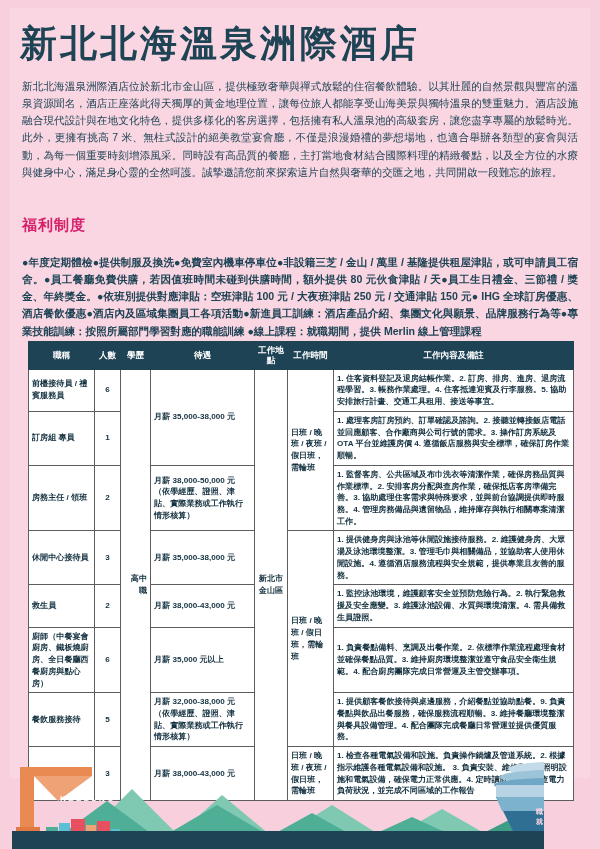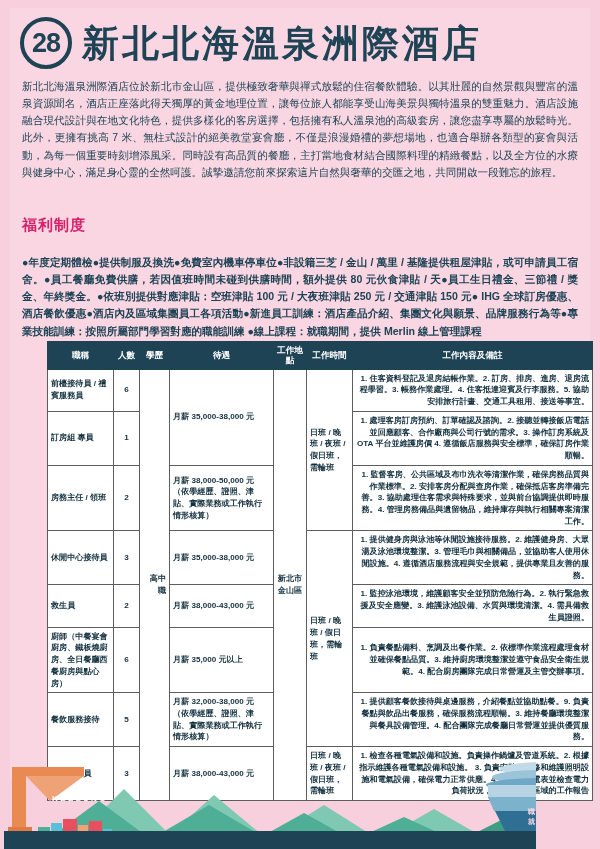--- a/index.html
+++ b/index.html
@@ -84,21 +84,20 @@
   
   #jobs-table {
     position: absolute;
     left: 28px; top: 341px;
     width: 546px;
     border-collapse: collapse;
     table-layout: fixed;
     background: #ffffff;
     font-size: 8.1px;
     color: #13303f;
-    margin-left: 19px;
   }
   #jobs-table th {
     background: #1d4355;
     color: #ffffff;
     font-weight: bold;
     font-size: 8.6px;
     padding: 3px 1px;
     text-align: center;
     vertical-align: middle;
     border: 1px solid #1d4355;
@@ -110,32 +109,32 @@
     vertical-align: middle;
     line-height: 1.45;
     font-weight: bold;
   }
   td.c-title   { text-align: left;   width: 66px; }
   td.c-num     { text-align: center; width: 26px; }
   td.c-edu     { text-align: right; width: 30px; }
   td.c-pay     { text-align: left;   width: 104px; }
   td.c-loc     { text-align: center;   width: 33px; }
   td.c-time    { text-align: left;   width: 46px; }
-  td.c-duty    { text-align: right; }
+  td.c-duty    { text-align: left; }
   .w-title   { width: 66px; }
   .w-num     { width: 26px; }
   .w-edu     { width: 30px; }
   .w-pay     { width: 104px; }
   .w-loc     { width: 33px; }
   .w-time    { width: 46px; }
 
   
   #footer-art {
     position: absolute;
-    left: 4px; bottom: 0;
+    left: 12px; bottom: 0;
     width: 532px; height: 96px;
     overflow: hidden;
   }
   #keelung-label {
     position: absolute;
     left: 48px; bottom: 46px;
     color: #ffffff;
     font-size: 8px;
     font-weight: bold;
     letter-spacing: 2.4px;
@@ -155,21 +154,20 @@
   #ship-line1 { bottom: 32px; }
   #ship-line2 { bottom: 22px; }
 </style>
 </head>
 <body>
 
 <div id="page">
   <div id="plate"></div>
 
   <div id="header">
-    <div id="badge">28</div>
     <div id="title">新北北海溫泉洲際酒店</div>
   </div>
 
   <div id="intro">新北北海溫泉洲際酒店位於新北市金山區，提供極致奢華與禪式放鬆的住宿餐飲體驗。以其壯麗的自然景觀與豐富的溫泉資源聞名，酒店正座落此得天獨厚的黃金地理位置，讓每位旅人都能享受山海美景與獨特溫泉的雙重魅力。酒店設施融合現代設計與在地文化特色，提供多樣化的客房選擇，包括擁有私人溫泉池的高級套房，讓您盡享專屬的放鬆時光。此外，更擁有挑高 7 米、無柱式設計的絕美教堂宴會廳，不僅是浪漫婚禮的夢想場地，也適合舉辦各類型的宴會與活動，為每一個重要時刻增添風采。同時設有高品質的餐廳，主打當地食材結合國際料理的精緻餐點，以及全方位的水療與健身中心，滿足身心靈的全然呵護。誠摯邀請您前來探索這片自然與奢華的交匯之地，共同開啟一段難忘的旅程。</div>
 
   <div id="welfare-title">福利制度</div>
   <div id="welfare-body">●年度定期體檢●提供制服及換洗●免費室內機車停車位●非設籍三芝 / 金山 / 萬里 / 基隆提供租屋津貼，或可申請員工宿舍。●員工餐廳免費供膳，若因值班時間未碰到供膳時間，額外提供 80 元伙食津貼 / 天●員工生日禮金、三節禮 / 獎金、年終獎金。●依班別提供對應津貼：空班津貼 100 元 / 大夜班津貼 250 元 / 交通津貼 150 元● IHG 全球訂房優惠、酒店餐飲優惠●酒店內及區域集團員工各項活動●新進員工訓練：酒店產品介紹、集團文化與願景、品牌服務行為等●專業技能訓練：按照所屬部門學習對應的職能訓練
 ●線上課程：就職期間，提供 Merlin 線上管理課程</div>
 
   <table id="jobs-table">

